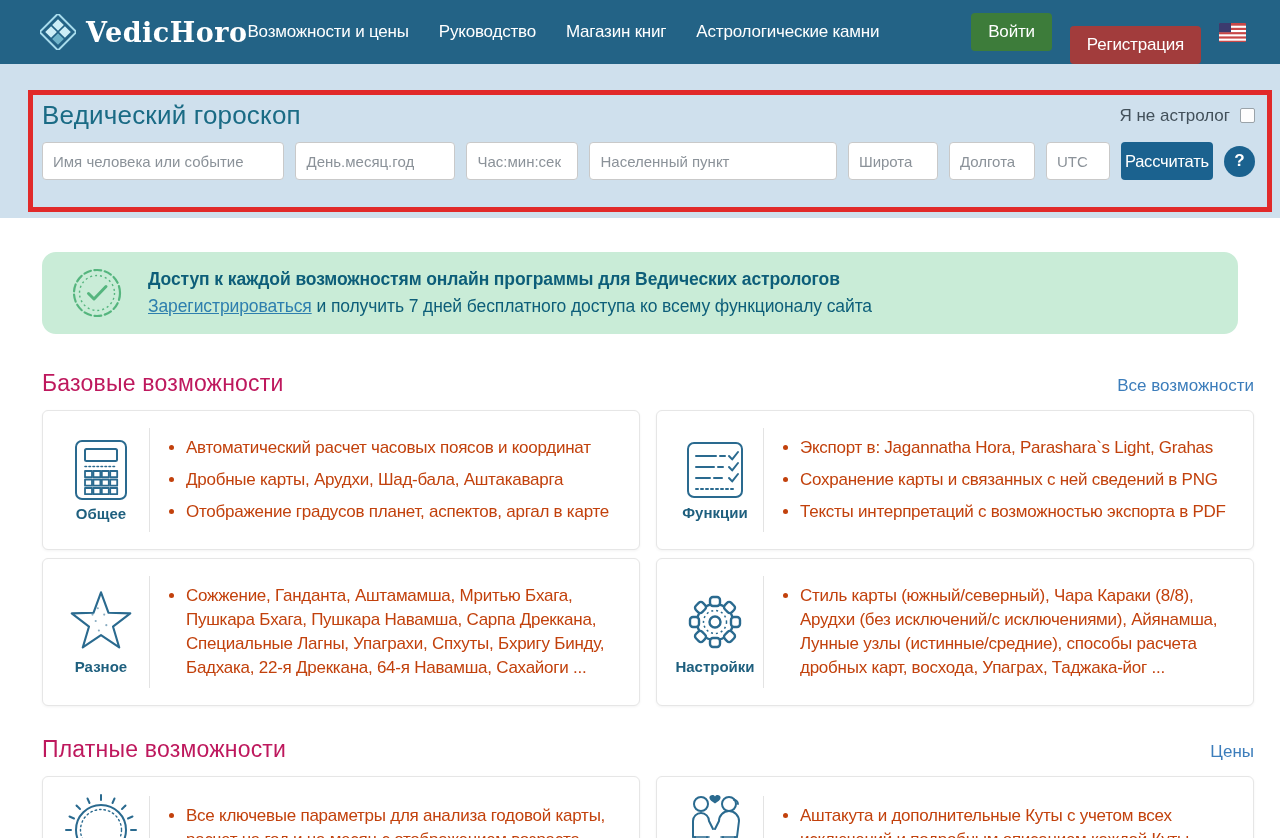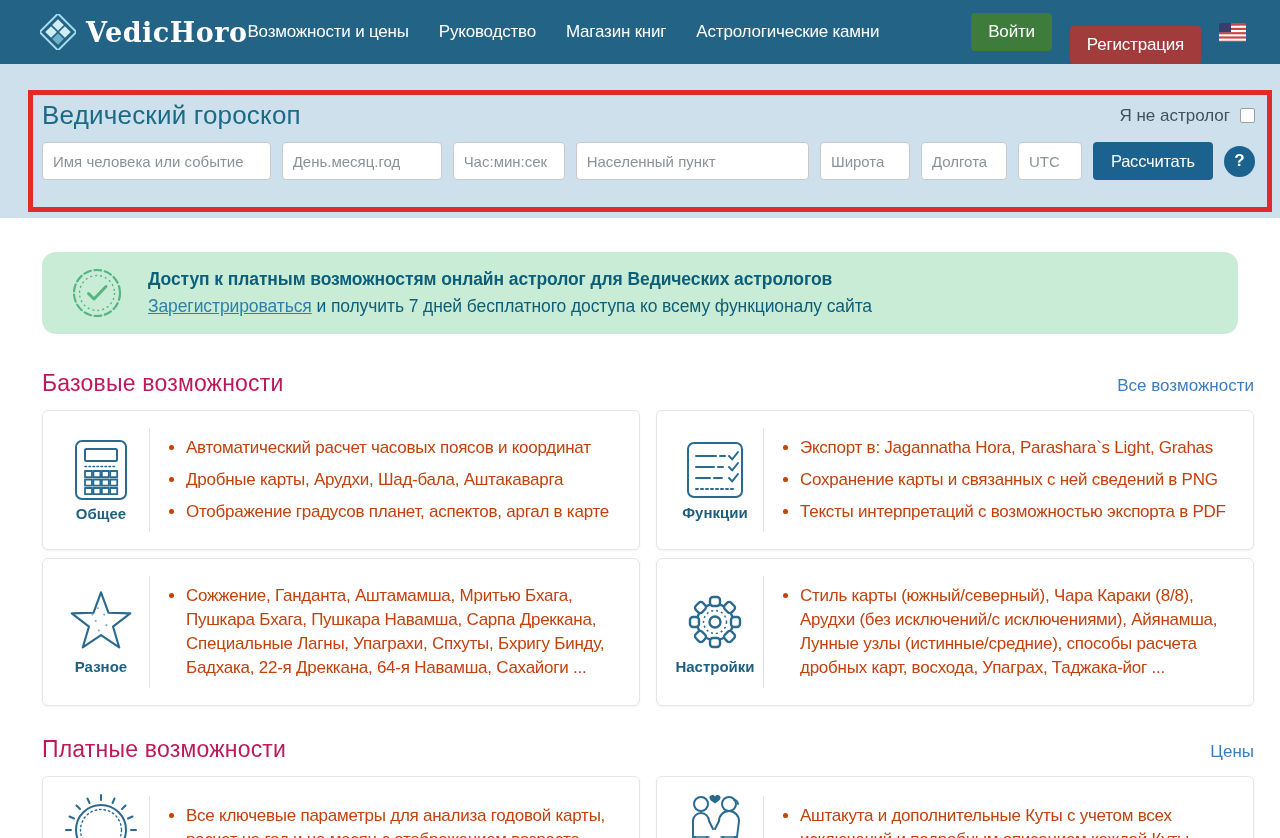--- a/index.html
+++ b/index.html
@@ -28,21 +28,21 @@
   .hero-title { font-size:26px; font-weight:400; color:#1a6b85; letter-spacing:.2px; }
   .not-astro { display:flex; align-items:center; gap:10px; font-size:17px; color:#42505a; }
   .checkbox { width:15px; height:15px; background:#fdfdfd; border:1px solid #9aa3a9;
     border-radius:2px; cursor:pointer; }
   .hero-form { display:flex; gap:11px; margin-top:11px; align-items:center; }
   .hero-form input { height:38px; border:1px solid #c9c9c9; border-radius:4px;
     padding:0 10px; font-size:15px; font-family:inherit; color:#333; background:#fff; }
   .hero-form input::placeholder { color:#8b9299; }
   .in-name{width:245px}.in-date{width:160px}.in-time{width:112px}.in-city{width:250px}
   .in-lat{width:90px}.in-lon{width:86px}.in-utc{width:64px}
-  .btn-calc { background:#1b628f; height:38px; padding:0 18px; font-size:16.5px; }
+  .btn-calc { background:#1b628f; height:38px; padding:0 4px; font-size:16.5px; }
   .help-btn { width:31px; height:31px; border-radius:50%; background:#1b628f; color:#fff;
     font-size:17px; font-weight:700; display:flex; align-items:center; justify-content:center;
     cursor:pointer; flex-shrink:0; }
 
   
   .main { padding:0 26px 0 42px; }
   .banner { margin:34px 16px 0 0; height:82px; background:#c9ecd7; border-radius:14px;
     display:flex; align-items:center; gap:24px; padding-left:28px; }
   .banner-text { font-size:17.5px; line-height:27px; color:#0d5e79; letter-spacing:-.1px; }
   .banner-title { font-weight:700; }
@@ -131,21 +131,21 @@
 
 <div class="main">
 
   <div class="banner">
     <svg width="54" height="54" viewBox="0 0 54 54">
       <circle cx="27" cy="27" r="23" fill="none" stroke="#55b57e" stroke-width="2.2" stroke-dasharray="7 3.5" stroke-linecap="round"></circle>
       <circle cx="27" cy="27" r="17.5" fill="none" stroke="#55b57e" stroke-width="1.4" stroke-dasharray="2 3"></circle>
       <path d="M18.5 27.5 l5.5 5.5 L36 20.5" fill="none" stroke="#55b57e" stroke-width="3" stroke-linecap="round" stroke-linejoin="round"></path>
     </svg>
     <div class="banner-text">
-      <div class="banner-title">Доступ к платным возможностям онлайн астролог для Ведических астрологов</div>
+      <div class="banner-title">Доступ к каждой возможностям онлайн программы для Ведических астрологов</div>
       <div><span class="banner-link">Зарегистрироваться</span><span> и получить 7 дней бесплатного доступа ко всему функционалу сайта</span></div>
     </div>
   </div>
 
   <div class="section-head">
     <div class="section-title">Базовые возможности</div>
     <a class="section-link">Все возможности</a>
   </div>
 
   <div class="cards">

